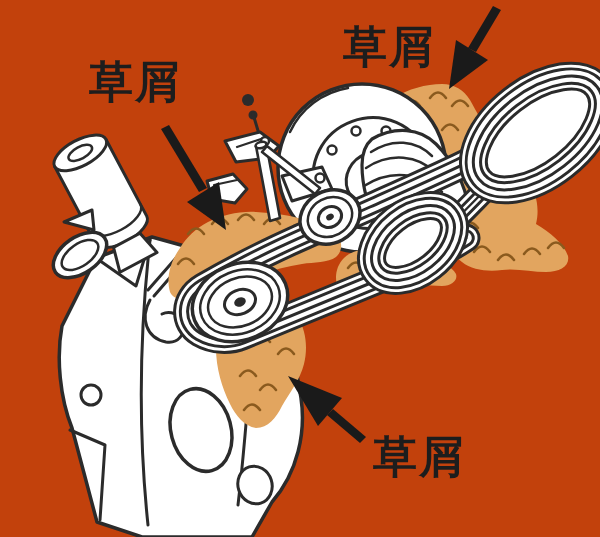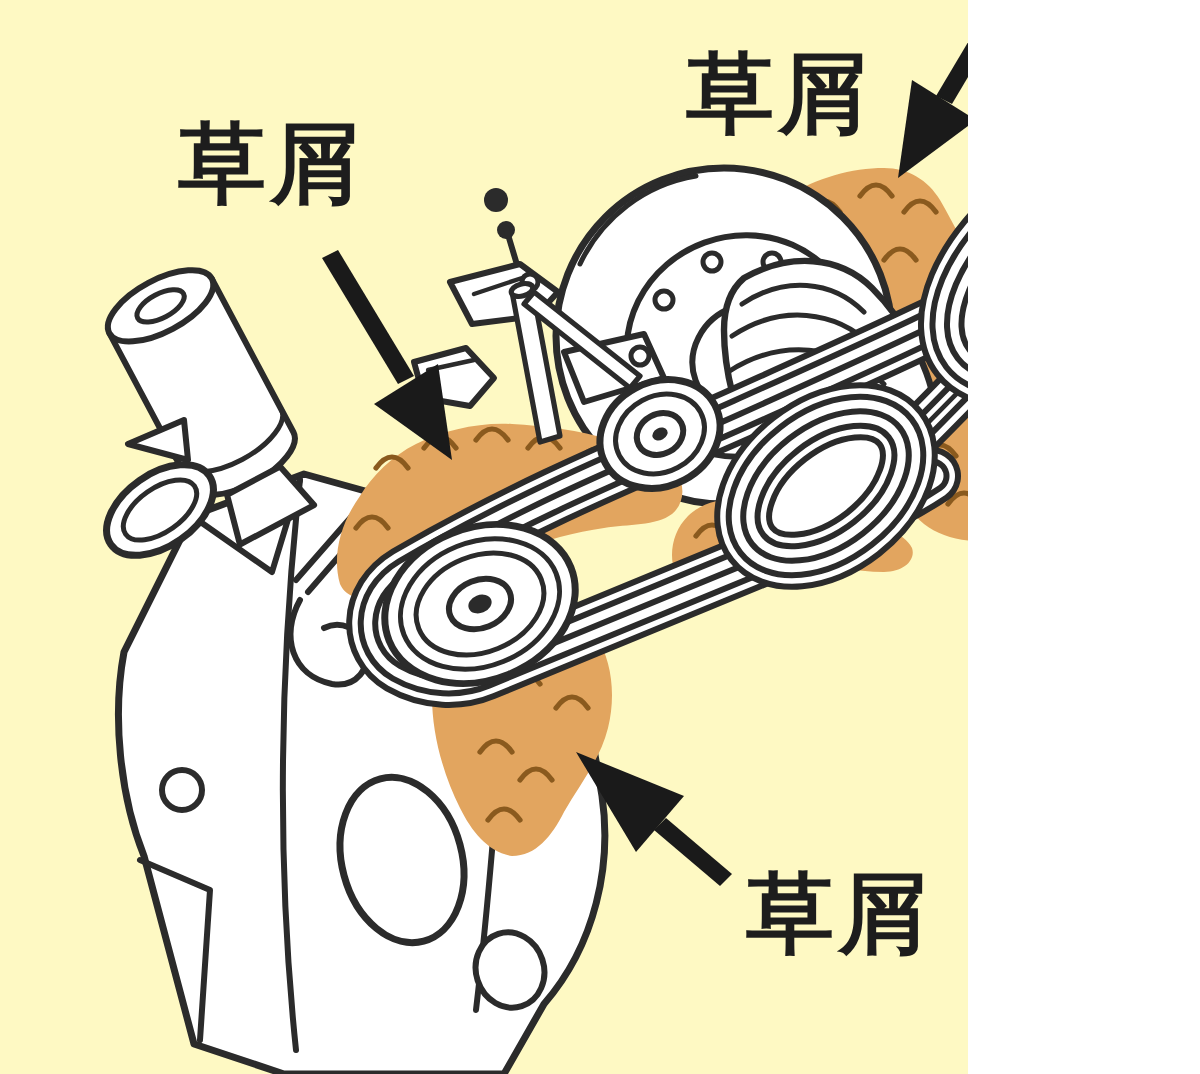--- a/index.html
+++ b/index.html
@@ -1,19 +1,19 @@
 <!DOCTYPE html>
 <html><head>
 <meta charset="utf-8">
 <style>
   html,body{margin:0;padding:0;background:#fff;}
   .canvas{
     position:relative;
-    width:484px;height:537px;
-    background:#fef9c3;
+    width:600px;height:537px;
+    background:#c2410c;
     overflow:hidden;
     font-family:"Liberation Sans", sans-serif;
   }
   .canvas svg{position:absolute;left:0;top:0;}
   .debris-label{
     font-family:"Liberation Sans", sans-serif;
     font-weight:900;
     font-size:44px;
     letter-spacing:2px;
     paint-order:stroke;

